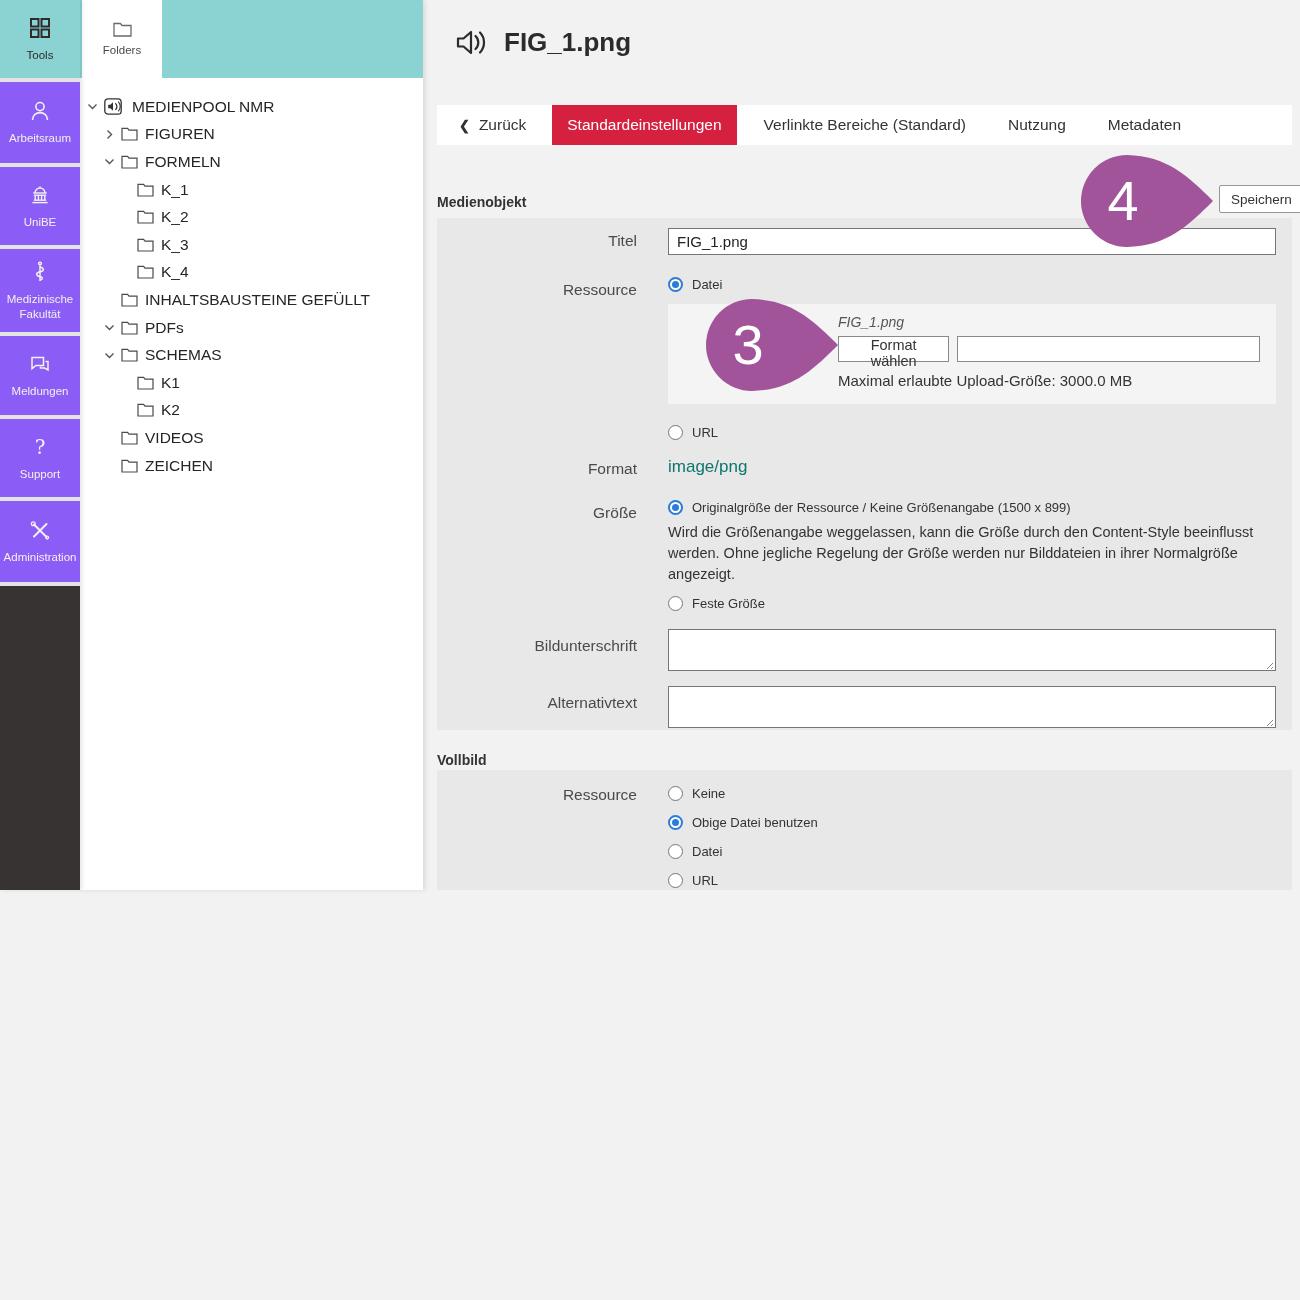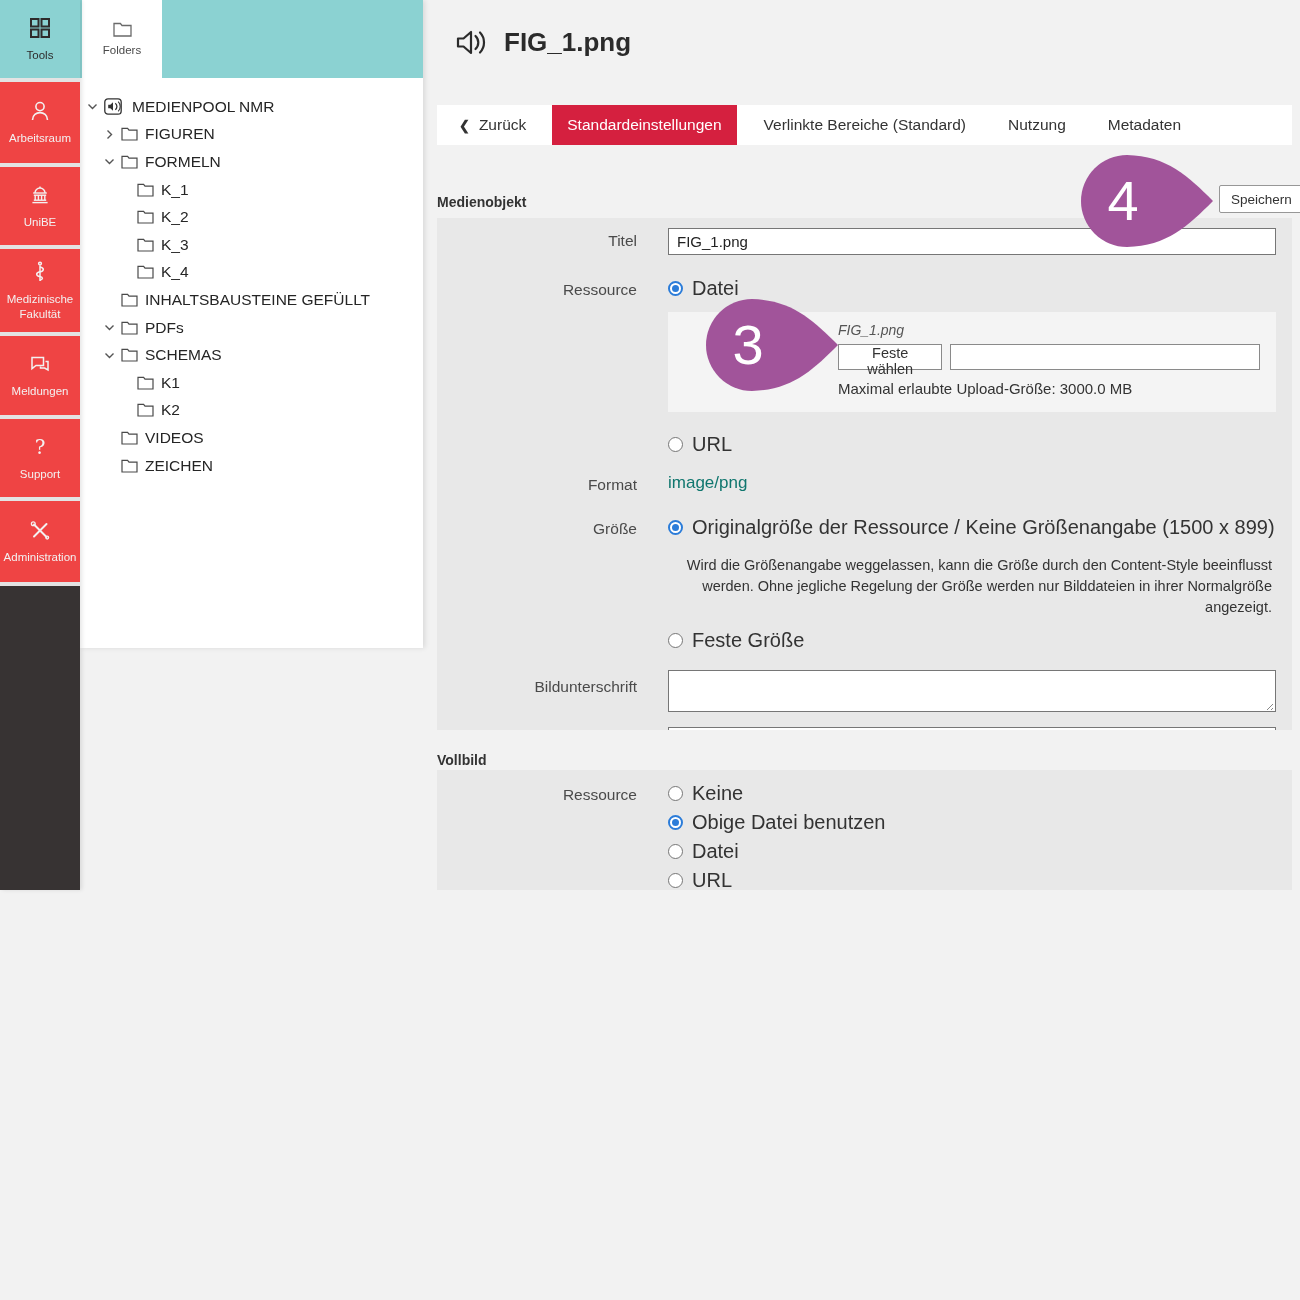--- a/index.html
+++ b/index.html
@@ -5,38 +5,38 @@
   * { box-sizing: border-box; }
   html,body { margin:0; padding:0; }
   body {
     width:1300px; height:1300px; position:relative; overflow:hidden;
     background:#f2f2f2; font-family:"Liberation Sans", sans-serif; color:#333;
   }
   
   .sidebar { position:absolute; left:0; top:0; width:80px; height:890px;
     background:#e3e3e3; display:flex; flex-direction:column;
     box-shadow:2px 0 4px rgba(0,0,0,.10); z-index:5; }
-  .side-item { background:#ef4444; color:#f3f1f1; margin-bottom:4px;
+  .side-item { background:#8b5cf6; color:#f3f1f1; margin-bottom:4px;
     display:flex; flex-direction:column; align-items:center; justify-content:center;
     gap:8px; font-size:11.5px; text-align:center; padding:4px 2px; cursor:pointer; }
   .side-item:nth-child(1){height:78px;}
   .side-item:nth-child(2){height:81px;}
   .side-item:nth-child(3){height:78px;}
   .side-item:nth-child(4){height:83px;}
   .side-item:nth-child(5){height:79px;}
   .side-item:nth-child(6){height:78px;}
   .side-item:nth-child(7){height:81px;}
   .side-item.active { background:#8bd2d2; color:#2e2b2b; }
   .side-fill { flex:1; background:#373333; }
   .side-ic { width:24px; height:24px; display:block; }
   .side-label { line-height:1.3; }
   .q-glyph { font-size:20px; font-family:"DejaVu Serif", serif; }
 
   
-  .folder-panel { position:absolute; left:80px; top:0; width:343px; height:648px;
+  .folder-panel { position:absolute; left:80px; top:0; width:343px; height:890px;
     background:#fff; box-shadow:2px 0 5px rgba(0,0,0,.10); z-index:4; }
   .panel-top { height:78px; background:#8bd2d2; position:relative; }
   .folders-tab { position:absolute; left:2px; top:0; width:80px; height:78px;
     background:#fff; display:flex; flex-direction:column; align-items:center;
     justify-content:center; gap:7px; font-size:11.5px; color:#4a4a4a; cursor:pointer; }
   .tree { padding-top:15px; }
   .tree-row { height:27.6px; display:flex; align-items:center; font-size:15.5px;
     color:#252525; cursor:pointer; white-space:nowrap; }
   .lvl0 { padding-left:6px; }
   .lvl1 { padding-left:23px; }
@@ -67,40 +67,40 @@
   #panel-vollbild { top:770px; height:120px; padding-top:12px; }
 
   .form-row { display:flex; }
   .form-label { width:200px; min-width:200px; text-align:right; margin-right:31px;
     font-size:15.5px; color:#4a4a4a; padding-top:4px; }
   .form-control { flex:1; padding-right:16px; }
 
   .text-input { width:100%; height:27px; border:1px solid #767676; background:#fff;
     font-size:15px; padding:0 8px; font-family:"Liberation Sans",sans-serif; color:#222; }
 
-  .radio-line { display:flex; align-items:center; gap:9px; font-size:20px;
+  .radio-line { display:flex; align-items:center; gap:9px; font-size:13px;
     color:#333; cursor:pointer; }
   .radio { width:15px; height:15px; min-width:15px; border-radius:50%;
     background:#fff; border:1px solid #767676; position:relative; }
   .radio.sel { border:2px solid #2b7cd9; }
   .radio.sel::after { content:""; position:absolute; inset:2px; border-radius:50%;
     background:#2b7cd9; }
 
   .file-box { background:#f4f4f4; margin-top:12px; padding:10px 16px 15px 170px; }
   .file-name { font-style:italic; font-size:14px; color:#555; margin-bottom:6px; }
   .file-row { display:flex; }
   .choose-btn { height:26px; padding:0 11px; background:#fff; border:1px solid #8a8a8a;
     font-size:14.5px; color:#333; font-family:"Liberation Sans",sans-serif; cursor:pointer; }
   .file-input { width:332px; height:26px; border:1px solid #8a8a8a; background:#fff;
     margin-left:8px; }
   .upload-hint { margin-top:10px; font-size:15px; color:#333; }
 
   .fmt-value { font-size:17px; color:#0f766e; padding-top:1px; }
-  .size-hint { font-size:14.5px; color:#333; line-height:1.45; margin:16px 0 11px;
-    max-width:604px;text-align:right; }
+  .size-hint { font-size:14.5px; color:#333; line-height:1.45; margin:7px 0 11px;
+    max-width:604px; }
 
   .ta-wrap { position:relative; width:100%; }
   .ta { width:100%; height:42px; border:1px solid #767676; background:#fff;
     resize:none; font-family:"Liberation Sans",sans-serif; font-size:15px; padding:4px 8px; }
   .grip { position:absolute; right:3px; bottom:6px; width:9px; height:9px;
     background:repeating-linear-gradient(135deg, transparent 0 2px, #888 2px 3px);
     clip-path:polygon(100% 0, 0 100%, 100% 100%); pointer-events:none; }
 
   .vb-radios .radio-line { margin-bottom:6px; height:23px; }
 
@@ -379,21 +379,21 @@
     <div class="form-row" style="margin-bottom:16px;">
       <div class="form-label">Ressource</div>
       <div class="form-control">
         <div class="radio-line">
           <span class="radio sel"></span>
           <span>Datei</span>
         </div>
         <div class="file-box">
           <div class="file-name">FIG_1.png</div>
           <div class="file-row">
-            <button class="choose-btn">Feste wählen</button>
+            <button class="choose-btn">Format wählen</button>
             <input class="file-input" type="text" style="">
           </div>
           <div class="upload-hint">Maximal erlaubte Upload-Größe: 3000.0 MB</div>
         </div>
         <div class="radio-line" style="margin-top:21px;">
           <span class="radio"></span>
           <span>URL</span>
         </div>
       </div>
     </div>

